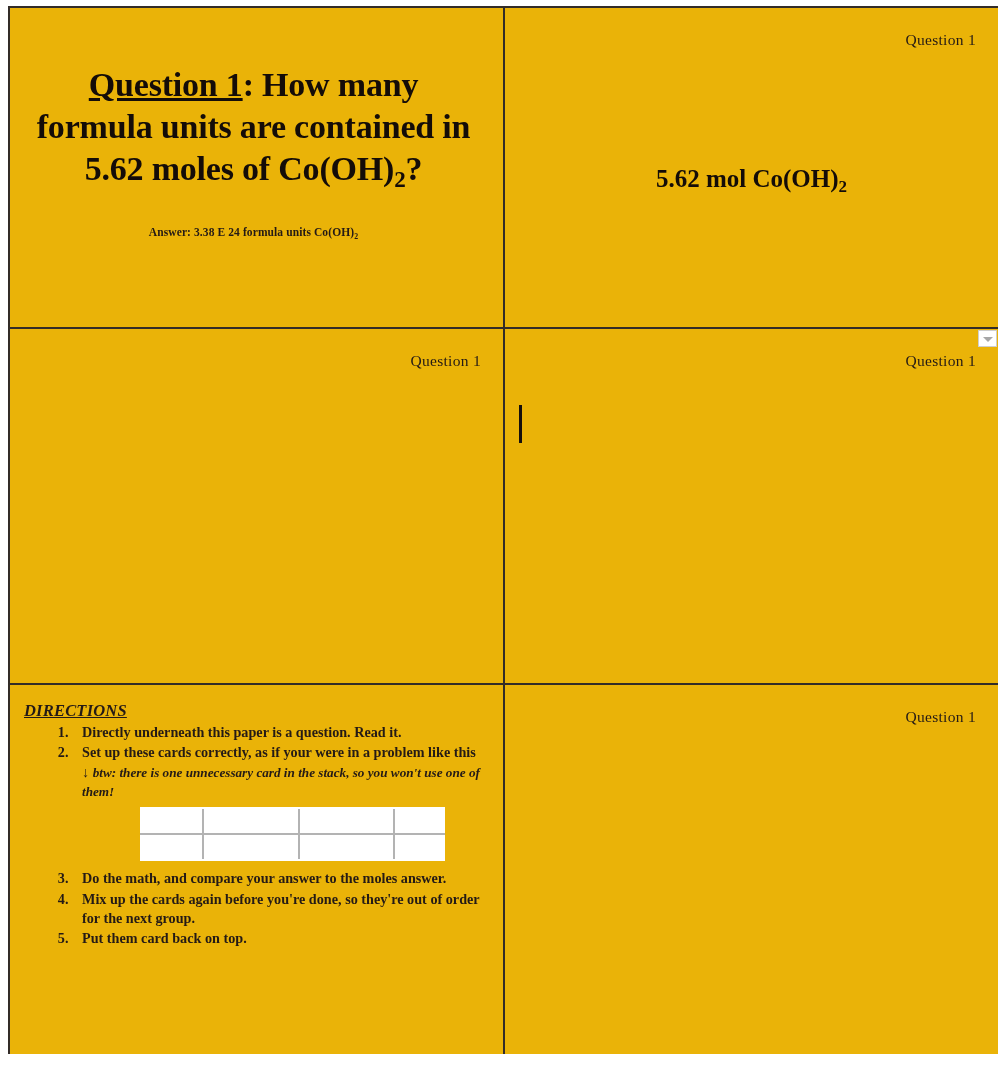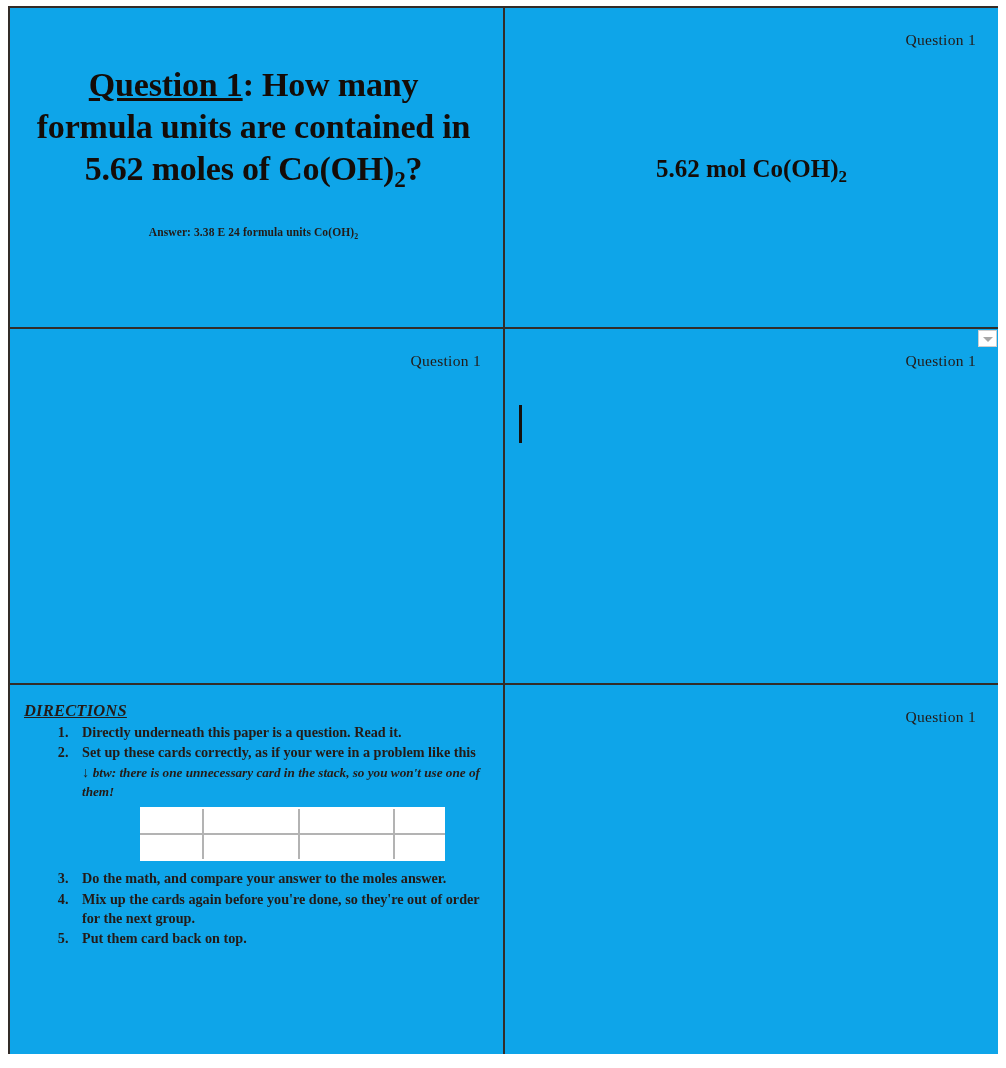--- a/index.html
+++ b/index.html
@@ -33,21 +33,21 @@
     border: 2px solid #332c28;
     background: #fae1cb;
     display: grid;
     grid-template-columns: 495px 493px;
     grid-template-rows: 321px 356px 369px;
   }
 
   .cell {
     position: relative;
     box-sizing: border-box;
-    background: #0ea5e9;
+    background: #eab308;
     overflow: hidden;
   }
   .cell.col-left  { border-right: 2px solid #332c28; }
   .cell.row-top,
   .cell.row-mid   { border-bottom: 2px solid #332c28; }
 
   
   .q-tag {
     position: absolute;
     top: 23px;
@@ -83,21 +83,21 @@
   .card-body {
     position: absolute;
     left: 0;
     right: 0;
     text-align: center;
     font-weight: bold;
     color: #140c08;
   }
   .card-body.size-lg { font-size: 25px; }
 
-  .pos-tr-mol  { top: 147px; }
+  .pos-tr-mol  { top: 157px; }
 
   sub { font-size: .68em; vertical-align: baseline; position: relative; top: .28em; }
 
   
   .caret {
     position: absolute;
     left: 14px;
     top: 76px;
     width: 3px;
     height: 38px;

